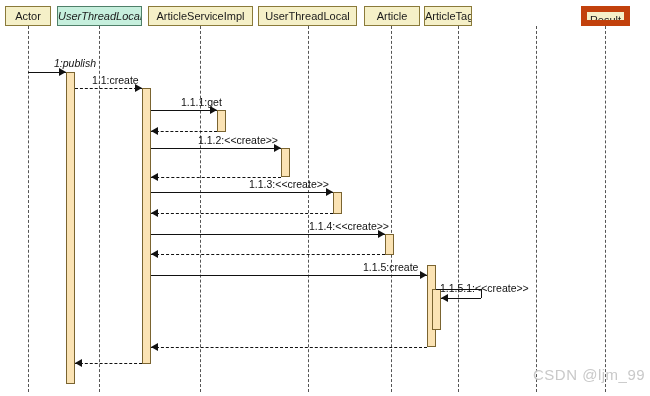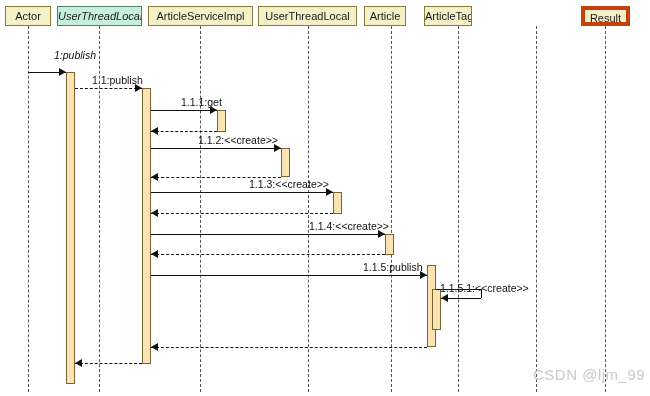--- a/index.html
+++ b/index.html
@@ -33,21 +33,21 @@
     text-align: center;
     white-space: nowrap;
     overflow: hidden;
   }
   .participant-box.iface {
     background: #c6efdd;
     border-color: #4f7f69;
     font-style: italic;
   }
   .participant-box.selected {
-    border: 4px solid #c2410c;
+    border: 6px solid #c2410c;
     line-height: 16px;
   }
   .lifeline {
     position: absolute;
     width: 0;
     border-left: 1px dashed #555555;
   }
   .activation {
     position: absolute;
     box-sizing: border-box;
@@ -106,37 +106,37 @@
     <div class="lifeline" style="left: 200px; top: 26px; height: 366px;"></div>
     <div class="lifeline" style="left: 308px; top: 26px; height: 366px;"></div>
     <div class="lifeline" style="left: 391px; top: 26px; height: 366px;"></div>
     <div class="lifeline" style="left: 458px; top: 26px; height: 366px;"></div>
     <div class="lifeline" style="left: 536px; top: 26px; height: 366px;"></div>
     <div class="lifeline" style="left: 605px; top: 26px; height: 366px;"></div>
     <div class="participant-box" style="left: 5px; top: 6px; width: 46px;">Actor</div>
     <div class="participant-box iface" style="left: 57px; top: 6px; width: 85px;">UserThreadLocal</div>
     <div class="participant-box" style="left: 148px; top: 6px; width: 105px;">ArticleServiceImpl</div>
     <div class="participant-box" style="left: 258px; top: 6px; width: 99px;">UserThreadLocal</div>
-    <div class="participant-box" style="left: 364px; top: 6px; width: 42px;">Article</div>
+    <div class="participant-box" style="left: 364px; top: 6px; width: 56px;">Article</div>
     <div class="participant-box" style="left: 424px; top: 6px; width: 48px;">ArticleTag</div>
     <div class="participant-box selected" style="left: 581px; top: 6px; width: 49px;">Result</div>
     <div class="activation" style="left: 66px; top: 72px; height: 312px;"></div>
     <div class="activation" style="left: 142px; top: 88px; height: 276px;"></div>
     <div class="activation" style="left: 217px; top: 110px; height: 22px;"></div>
     <div class="activation" style="left: 281px; top: 148px; height: 29px;"></div>
     <div class="activation" style="left: 333px; top: 192px; height: 22px;"></div>
     <div class="activation" style="left: 385px; top: 234px; height: 21px;"></div>
     <div class="activation" style="left: 427px; top: 265px; height: 82px;"></div>
     <div class="activation" style="left: 432px; top: 289px; height: 41px;"></div>
     <div class="msg-line" style="left: 28px; top: 72px; width: 38px;"></div>
     <div class="arrow-head right" style="left: 59px; top: 68px;"></div>
-    <div class="msg-label italic" style="left: 54px; top: 49px;">1:publish</div>
+    <div class="msg-label italic" style="left: 54px; top: 57px;">1:publish</div>
     <div class="msg-line dashed" style="left: 75px; top: 88px; width: 67px;"></div>
     <div class="arrow-head right" style="left: 135px; top: 84px;"></div>
-    <div class="msg-label" style="left: 92px; top: 74px;">1.1:publish</div>
+    <div class="msg-label" style="left: 92px; top: 74px;">1.1:create</div>
     <div class="msg-line" style="left: 151px; top: 110px; width: 66px;"></div>
     <div class="arrow-head right" style="left: 210px; top: 106px;"></div>
     <div class="msg-label underline" style="left: 181px; top: 96px;">1.1.1:get</div>
     <div class="msg-line dashed" style="left: 151px; top: 131px; width: 66px;"></div>
     <div class="arrow-head left" style="left: 151px; top: 127px;"></div>
     <div class="msg-line" style="left: 151px; top: 148px; width: 130px;"></div>
     <div class="arrow-head right" style="left: 274px; top: 144px;"></div>
     <div class="msg-label" style="left: 198px; top: 134px;">1.1.2:&lt;&lt;create&gt;&gt;</div>
     <div class="msg-line dashed" style="left: 151px; top: 177px; width: 130px;"></div>
     <div class="arrow-head left" style="left: 151px; top: 173px;"></div>
@@ -145,21 +145,21 @@
     <div class="msg-label" style="left: 249px; top: 178px;">1.1.3:&lt;&lt;create&gt;&gt;</div>
     <div class="msg-line dashed" style="left: 151px; top: 213px; width: 182px;"></div>
     <div class="arrow-head left" style="left: 151px; top: 209px;"></div>
     <div class="msg-line" style="left: 151px; top: 234px; width: 234px;"></div>
     <div class="arrow-head right" style="left: 378px; top: 230px;"></div>
     <div class="msg-label" style="left: 309px; top: 220px;">1.1.4:&lt;&lt;create&gt;&gt;</div>
     <div class="msg-line dashed" style="left: 151px; top: 254px; width: 234px;"></div>
     <div class="arrow-head left" style="left: 151px; top: 250px;"></div>
     <div class="msg-line" style="left: 151px; top: 275px; width: 276px;"></div>
     <div class="arrow-head right" style="left: 420px; top: 271px;"></div>
-    <div class="msg-label underline" style="left: 363px; top: 261px;">1.1.5:publish</div>
+    <div class="msg-label underline" style="left: 363px; top: 261px;">1.1.5:create</div>
     <div class="msg-line" style="left: 436px; top: 289px; width: 45px;"></div>
     <div class="msg-vline" style="left: 481px; top: 289px; height: 9px;"></div>
     <div class="msg-line" style="left: 441px; top: 298px; width: 40px;"></div>
     <div class="arrow-head left" style="left: 441px; top: 294px;"></div>
     <div class="msg-label" style="left: 440px; top: 282px;">1.1.5.1:&lt;&lt;create&gt;&gt;</div>
     <div class="msg-line dashed" style="left: 151px; top: 347px; width: 276px;"></div>
     <div class="arrow-head left" style="left: 151px; top: 343px;"></div>
     <div class="msg-line dashed" style="left: 75px; top: 363px; width: 67px;"></div>
     <div class="arrow-head left" style="left: 75px; top: 359px;"></div>
   </div>

